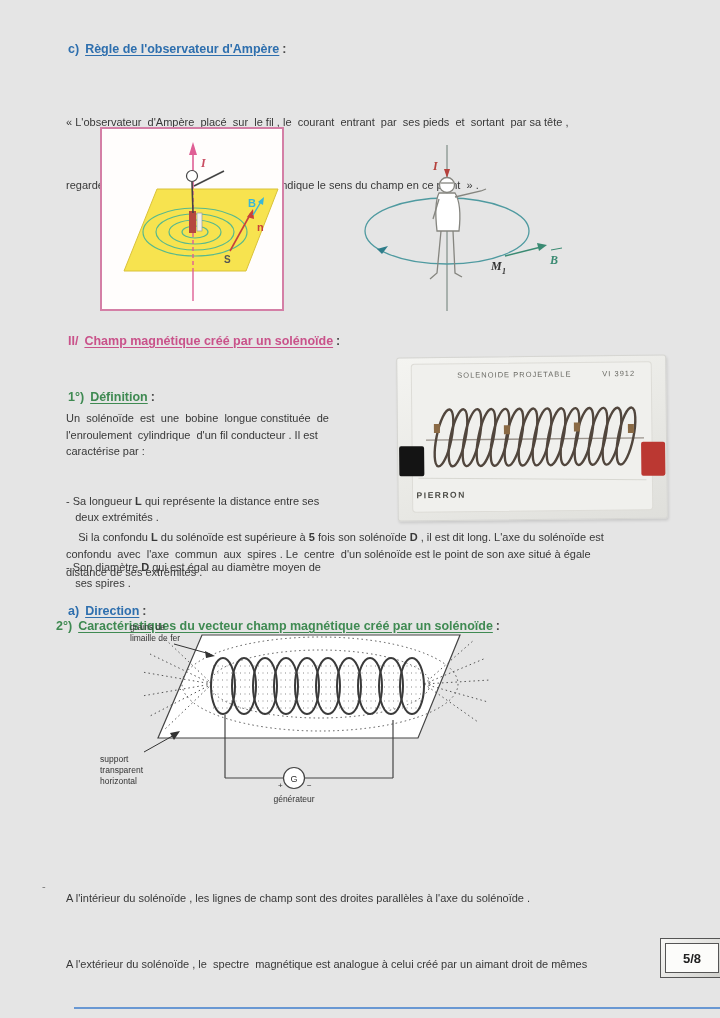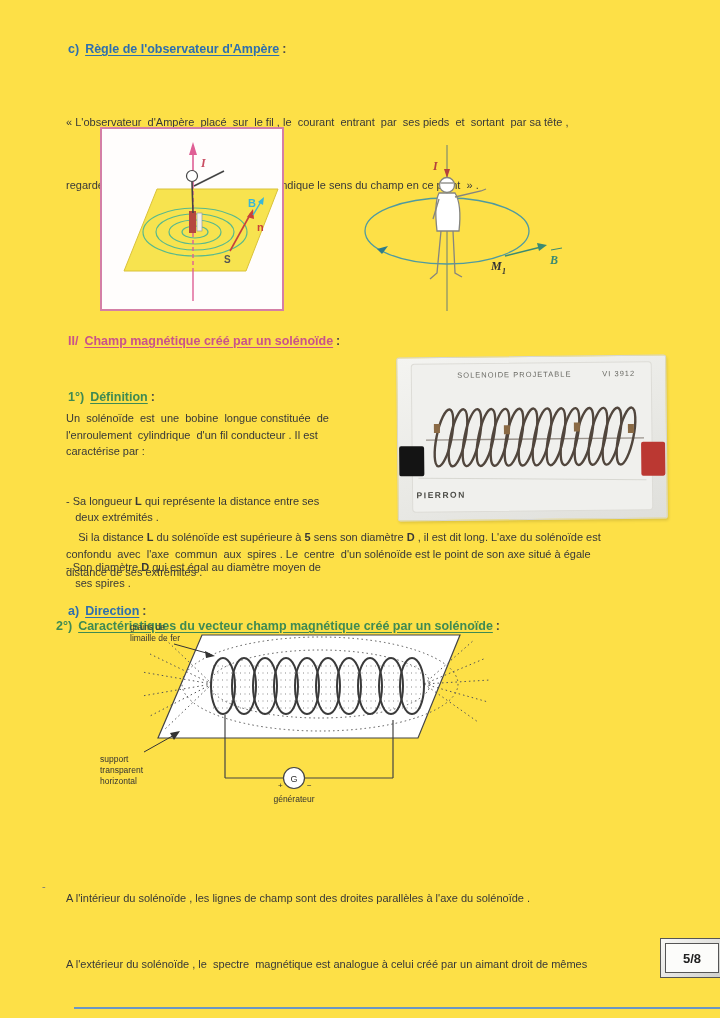--- a/index.html
+++ b/index.html
@@ -1,18 +1,18 @@
 <!DOCTYPE html>
 <html><head>
 <meta charset="utf-8">
 <style>
   * { margin:0; padding:0; box-sizing:border-box; }
   html,body { background:#ffffff; }
   .page {
-    position:relative; width:720px; height:1018px; background:#fde047;
+    position:relative; width:720px; height:1018px; background:#e5e5e5;
     font-family:"Liberation Sans", sans-serif; color:#3a3a3a; overflow:hidden;
   }
   .abs { position:absolute; }
   .body-text { font-size:11px; line-height:21px; white-space:pre-wrap; color:#383838; }
   .col-text { font-size:11px; line-height:16.5px; white-space:pre-wrap; color:#383838; }
   .note-text { font-size:11px; line-height:17.5px; white-space:pre-wrap; color:#383838; }
   .concl-text { font-size:11px; line-height:22px; white-space:pre-wrap; color:#383838; }
   .b { font-weight:bold; }
   .heading { font-size:12.5px; font-weight:bold; white-space:nowrap; }
   .h-blue { color:#2e6fae; }
@@ -161,21 +161,21 @@
         <rect x="176" y="66" width="6" height="9"></rect>
         <rect x="230" y="68" width="6" height="9"></rect>
       </g>
       <rect x="1" y="88" width="25" height="30" rx="2" fill="#141414"></rect>
       <rect x="243" y="86" width="24" height="34" rx="2" fill="#bb3832"></rect>
       <text x="18" y="140" font-size="8.5" font-weight="bold" letter-spacing="1.5" fill="#4d4d48">PIERRON</text>
     </svg>
   </div>
 
   <div class="abs note-text" style="left:66px; top:511px; width:612px;">
-    <span>Si la distance </span><span class="b">L</span><span> du solénoïde est supérieure à </span><span class="b">5</span><span> sens son diamètre </span><span class="b">D</span><span> , il est dit long. L'axe du solénoïde est
+    <span>Si la confondu </span><span class="b">L</span><span> du solénoïde est supérieure à </span><span class="b">5</span><span> fois son solénoïde </span><span class="b">D</span><span> , il est dit long. L'axe du solénoïde est
 confondu  avec  l'axe  commun  aux  spires . Le  centre  d'un solénoïde est le point de son axe situé à égale
 distance de ses extrémités .</span>
   </div>
 
   <div class="abs heading h-green" style="left:56px; top:583px;">
     <span>2°)</span><span class="h-title">Caractéristiques du vecteur champ magnétique créé par un solénoïde</span><span class="h-colon">:</span>
   </div>
 
   <div class="abs heading h-blue" style="left:68px; top:604px;">
     <span>a)</span><span class="h-title">Direction</span><span class="h-colon">:</span>

